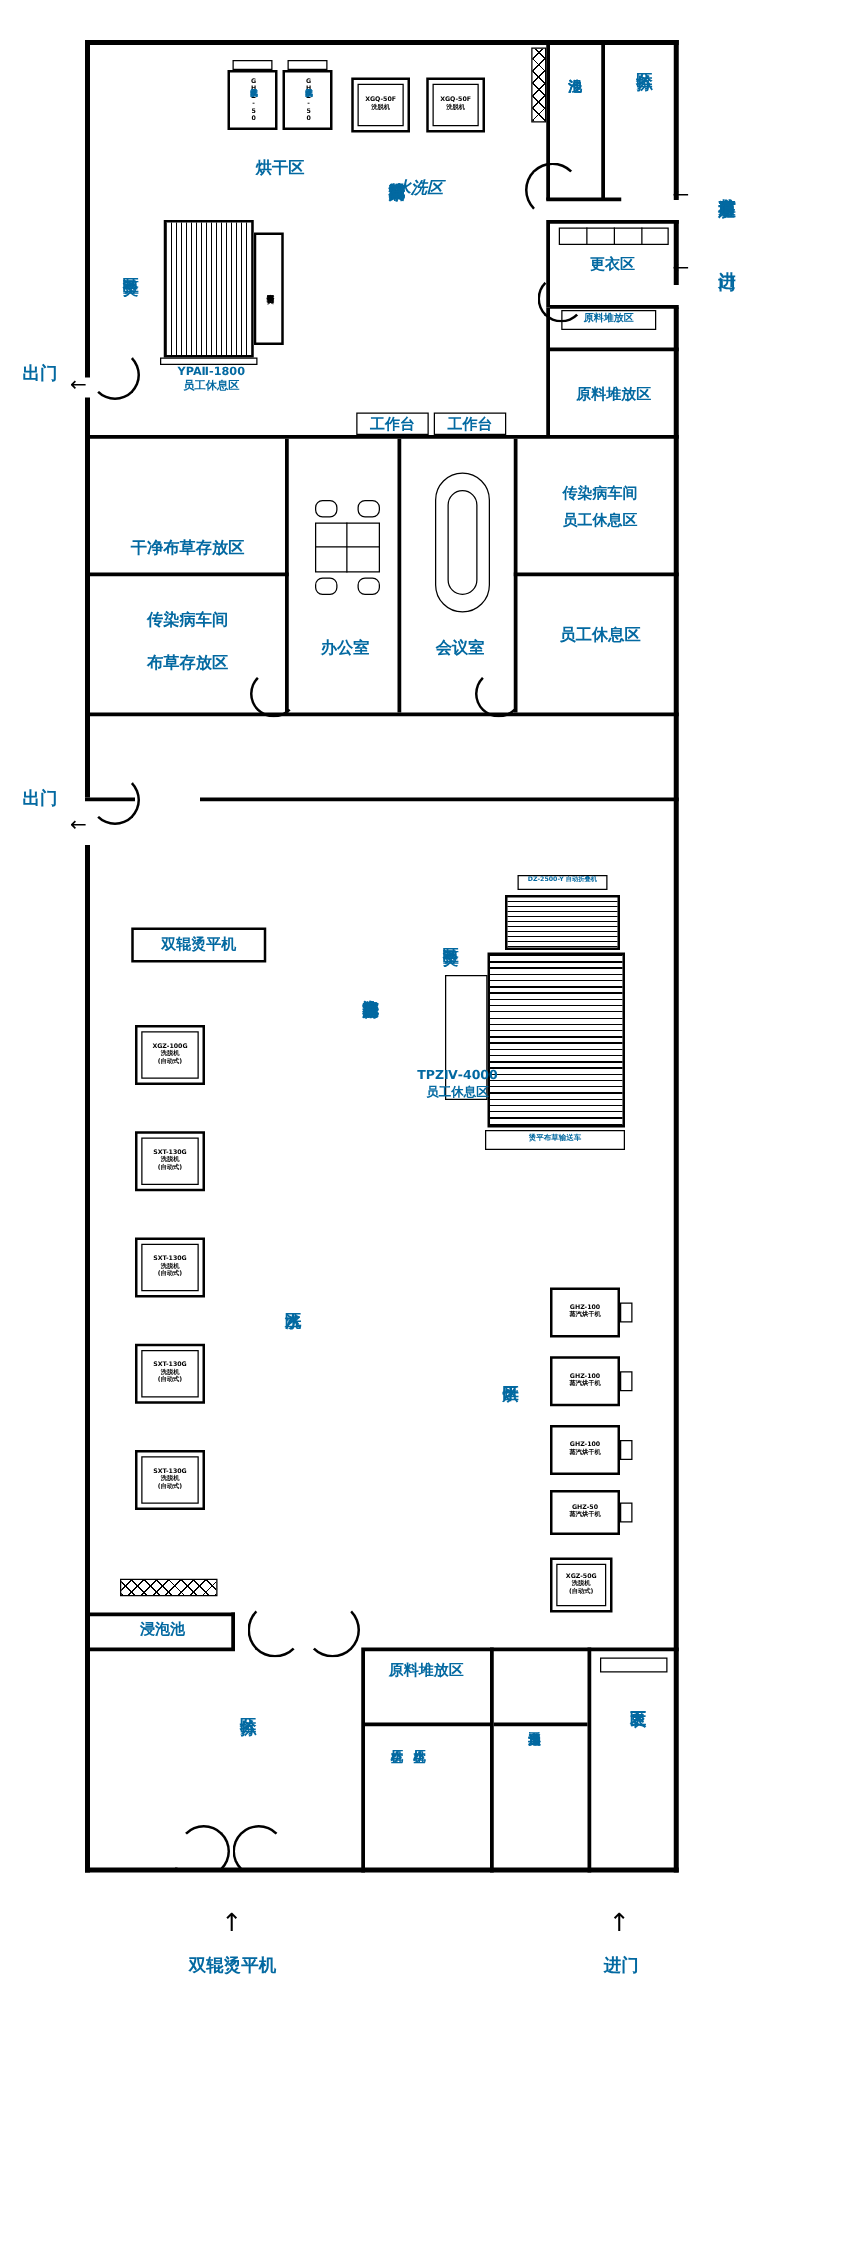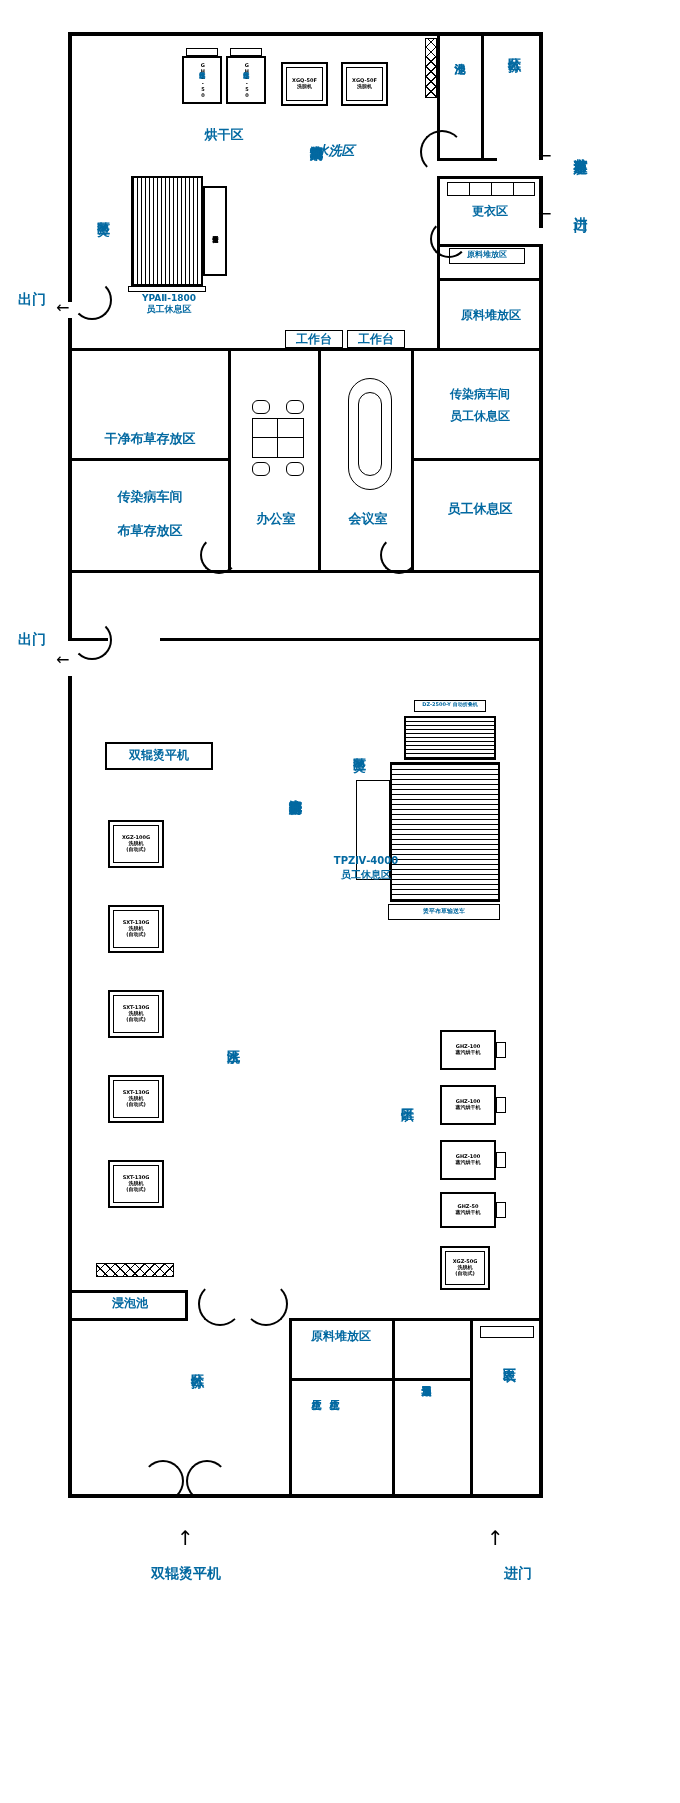--- a/index.html
+++ b/index.html
@@ -230,15 +230,15 @@
   <div class="arrow" style="left:56px;top:652px;">←</div>
 
   <div class="lbl t14 vlbl" style="left:568px;top:148px;width:20px;">脏布草通道</div>
   <div class="arrow" style="left:538px;top:148px;">←</div>
   <div class="lbl t14 vlbl" style="left:568px;top:206px;width:20px;">进门</div>
   <div class="arrow" style="left:538px;top:206px;">←</div>
 
   <div class="arrow" style="left:177px;top:1528px;font-size:20px;">↑</div>
   <div class="lbl t14" style="left:116px;top:1566px;width:140px;">双辊烫平机</div>
   <div class="arrow" style="left:487px;top:1528px;font-size:20px;">↑</div>
-  <div class="lbl t14" style="left:462px;top:1566px;width:70px;text-align:right;">进门</div>
+  <div class="lbl t14" style="left:462px;top:1566px;width:70px;">进门</div>
 
 </div>
 
 </body></html>

